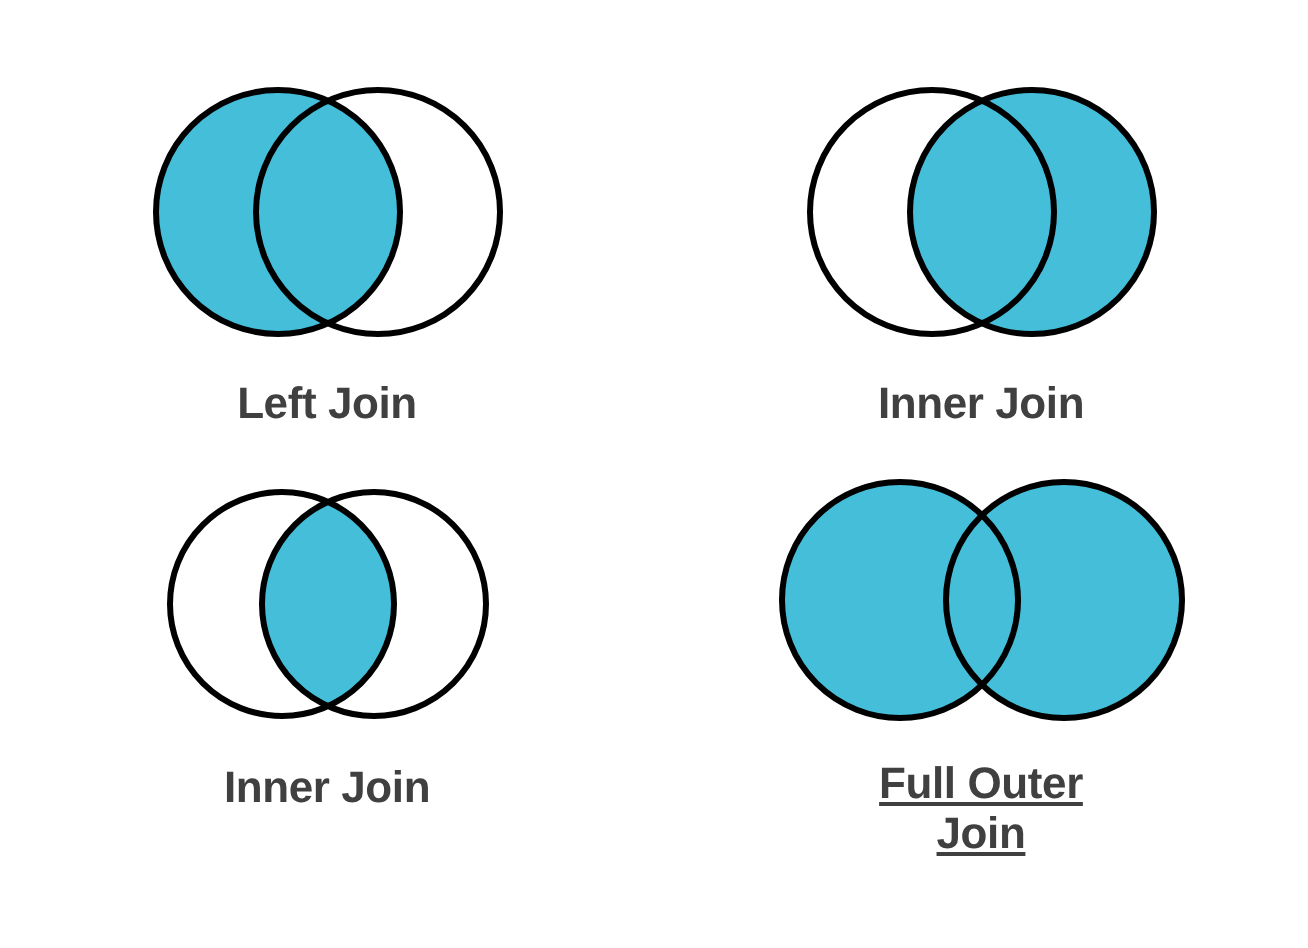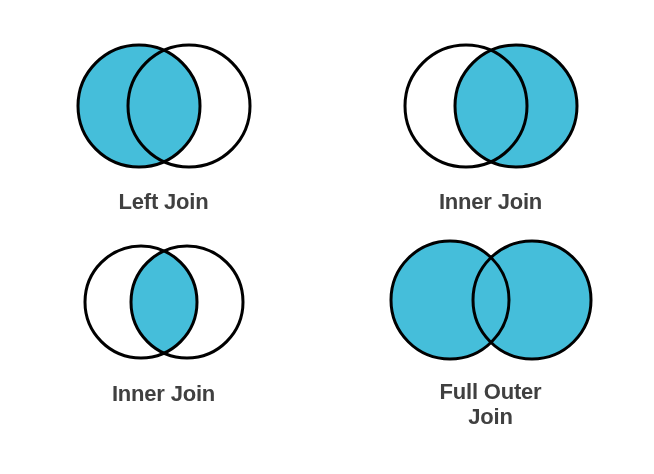--- a/index.html
+++ b/index.html
@@ -46,21 +46,21 @@
 
   
   #cell-left-join   { left: 0px;   top: 38px;  width: 327px; }
   #cell-right-join  { left: 327px; top: 38px;  width: 327px; }
   #cell-inner-join  { left: 0px;   top: 240px; width: 327px; }
   #cell-full-outer  { left: 327px; top: 236px; width: 327px; }
 
   #cell-left-join  .venn-label,
   #cell-right-join .venn-label { margin-top: 16px; }
   #cell-inner-join .venn-label { margin-top: 18px; }
-  #cell-full-outer .venn-label { margin-top: 16px; }
+  #cell-full-outer .venn-label { margin-top: 16px; text-decoration: underline; }
 </style>
 </head>
 <body>
 
 <div id="canvas">
 
   <div class="venn-cell" id="cell-left-join">
     <svg class="venn-figure" width="210" height="136" viewBox="0 0 210 136">
       <defs>
         <clipPath id="clipR-lj">

